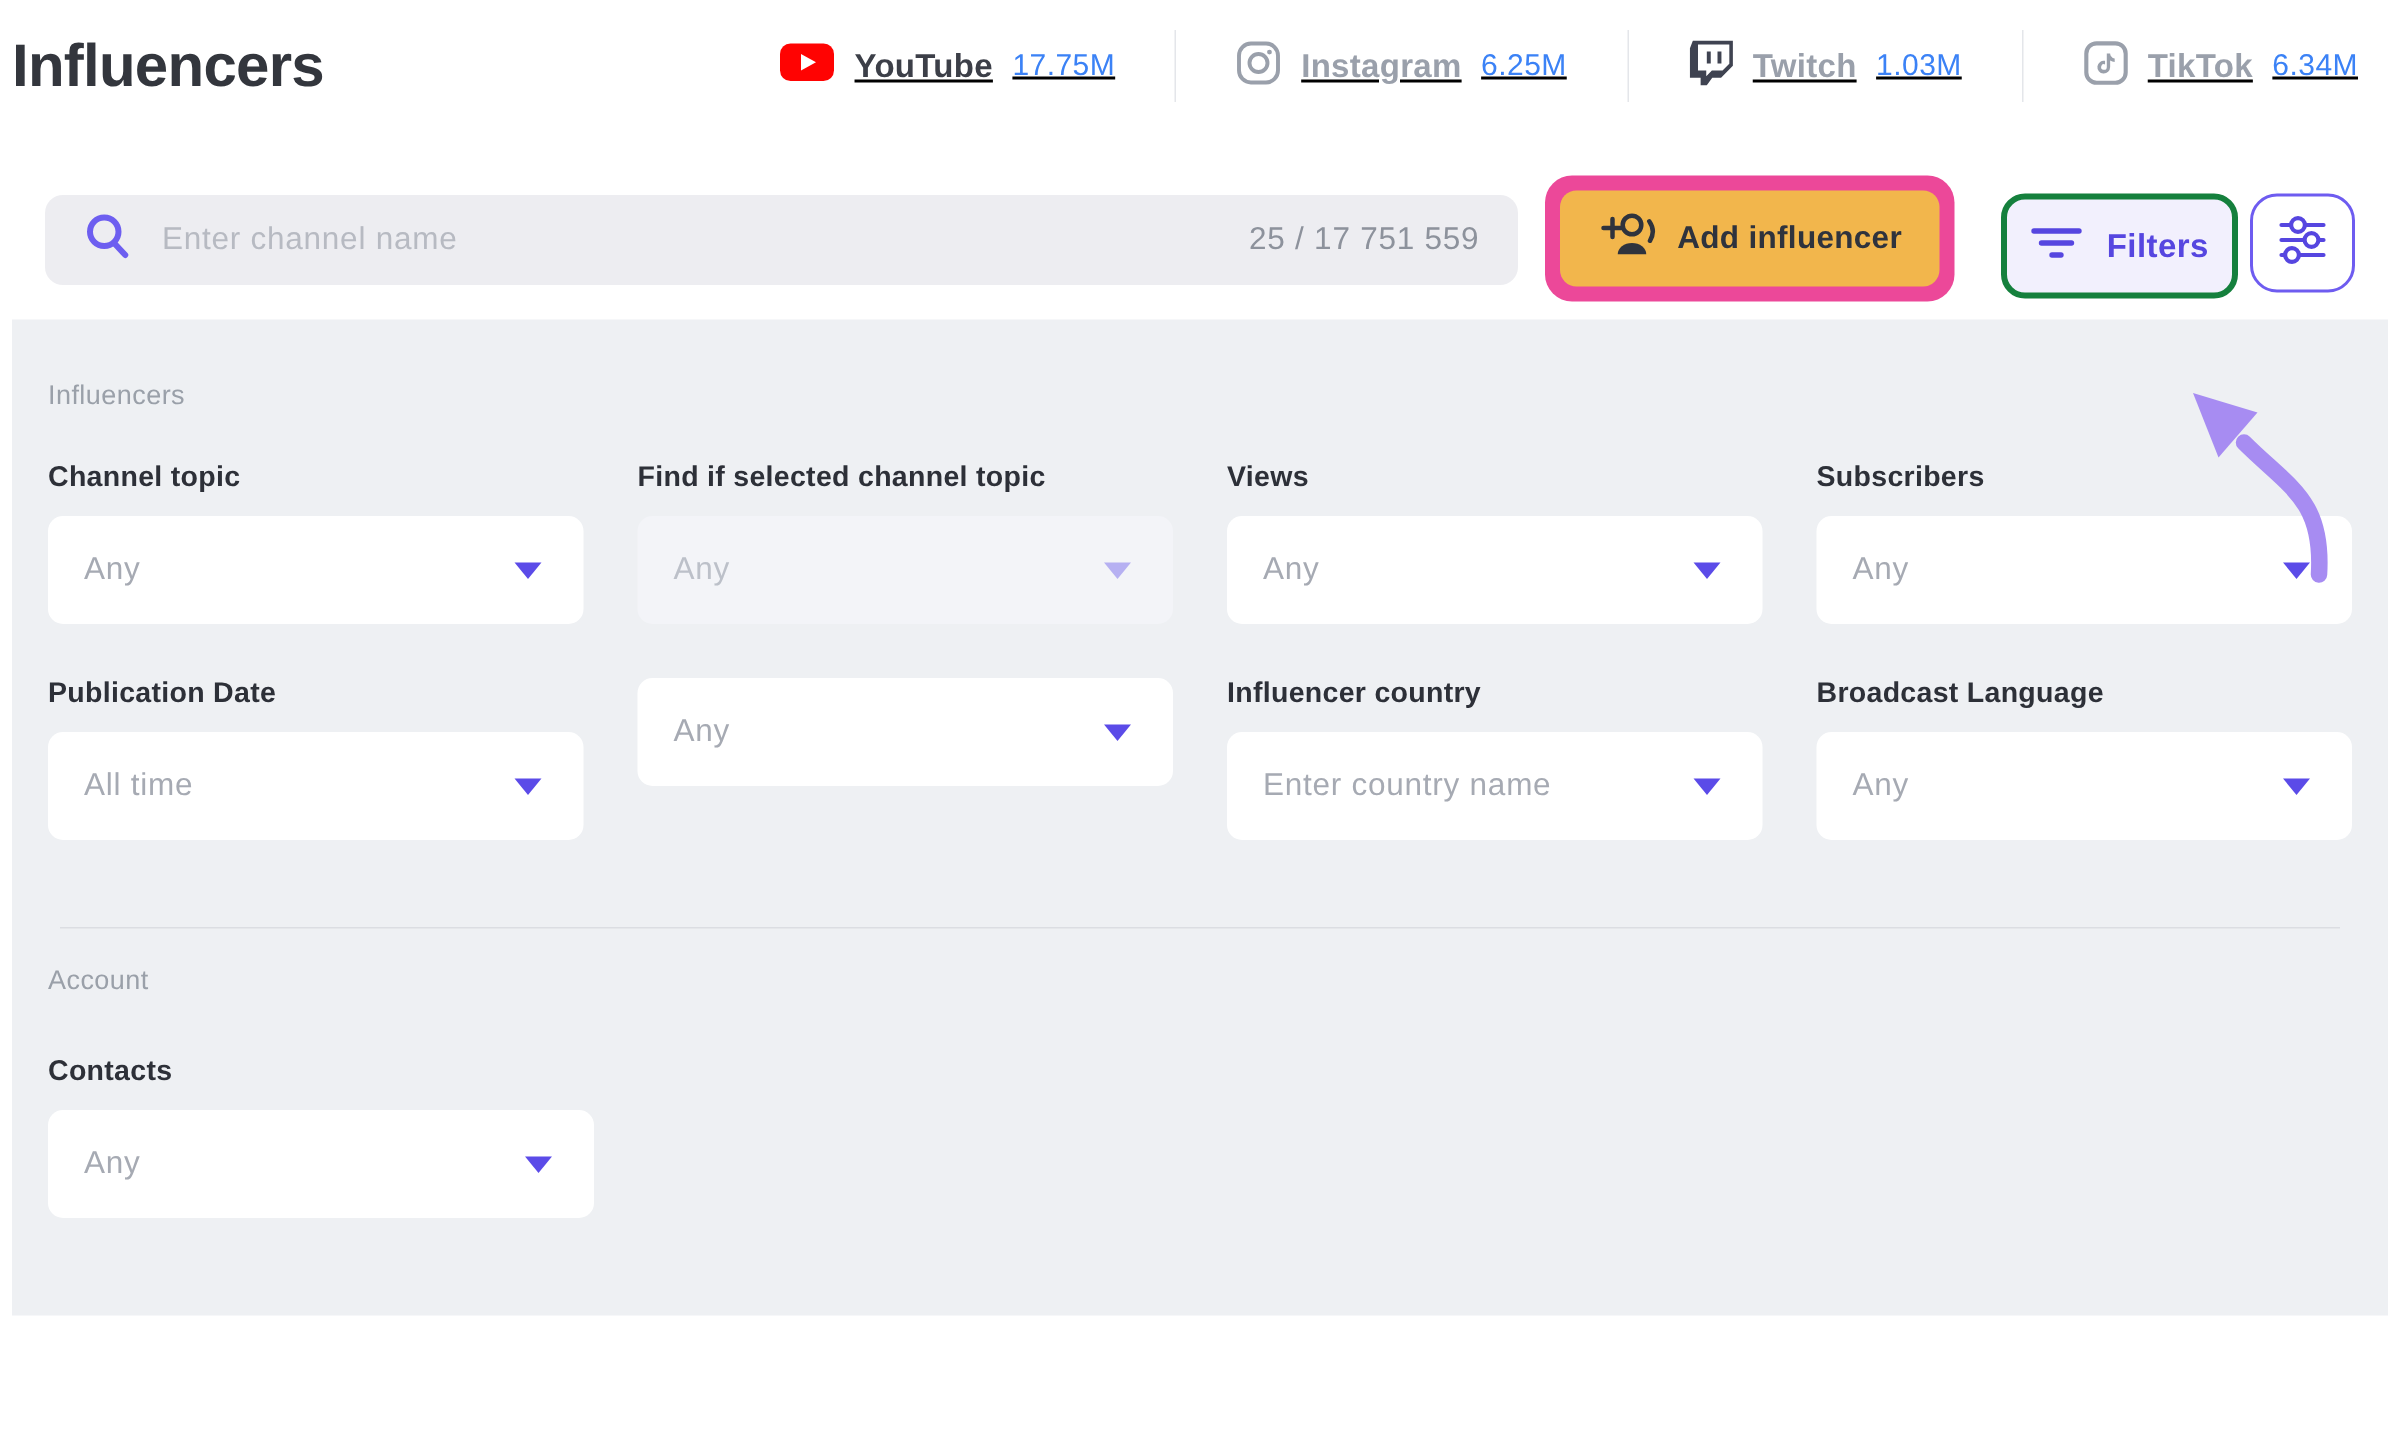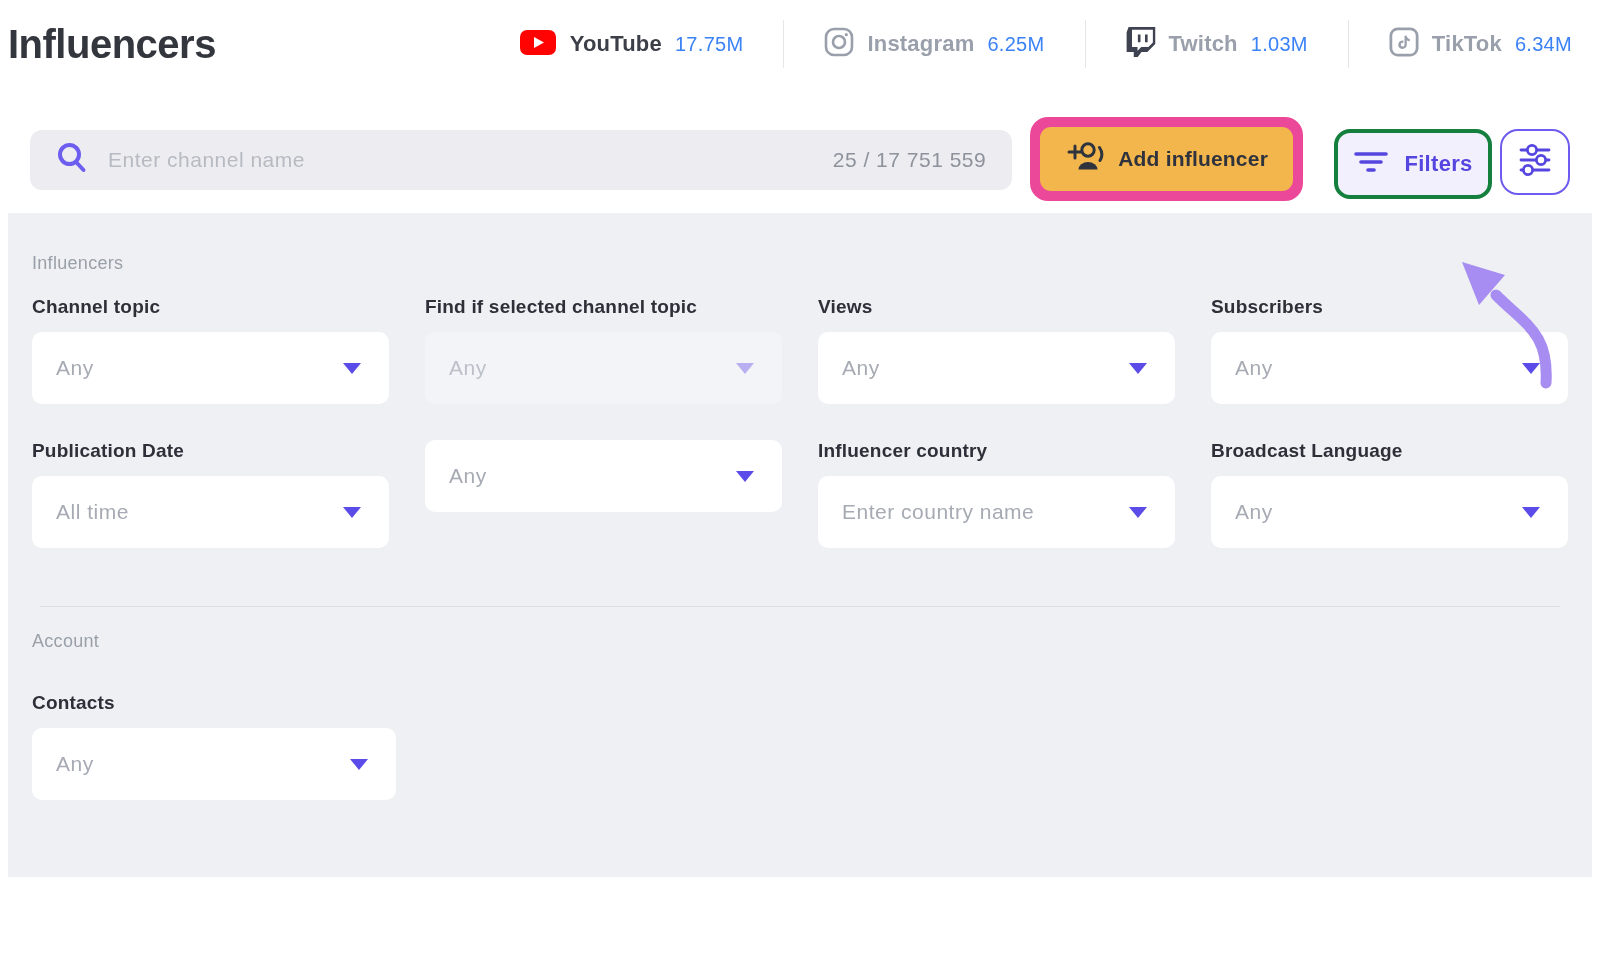--- a/index.html
+++ b/index.html
@@ -4,21 +4,21 @@
 <style>
   * { margin:0; padding:0; box-sizing:border-box; }
   html,body { width:1600px; height:960px; overflow:hidden; background:#fff;
     font-family:"Liberation Sans", sans-serif; }
   .page { position:relative; width:1600px; height:960px;border-radius:21px; }
 
   
   .header { display:flex; align-items:center; height:88px; padding:0 10px 0 8px; background:#fff; }
   .page-title { font-size:40px; font-weight:800; color:#33363d; letter-spacing:-0.5px; }
   .tabs { margin-left:auto; display:flex; align-items:center; }
-  .tab { display:flex; align-items:center; gap:13px; padding:0 40px; height:48px; cursor:pointer; }
+  .tab { display:flex; align-items:center; gap:13px; padding:0 40px; height:48px; cursor:pointer;text-decoration:underline; }
   .tab + .tab { border-left:1px solid #e4e6ea; }
   .tab .tab-label { font-size:22px; font-weight:600; color:#9aa0ab; letter-spacing:0.2px; }
   .tab.active .tab-label { color:#3c3f48; }
   .tab .tab-count { font-size:20px; color:#3b82f6; letter-spacing:0.3px; }
   .tab:last-child { padding-right:18px; }
 
   
   .ai-banner { margin:17px 8px 0; height:66px; border:2px solid #7ee6ec; border-radius:10px;
     background:linear-gradient(90deg,#f4fbfc 0%,#e9f7f9 55%,#eaf6f8 100%);
     display:flex; align-items:center; justify-content:center; gap:16px; cursor:pointer; }
@@ -45,21 +45,21 @@
     gap:15px; cursor:pointer; }
   .filters-btn-label { font-size:22px; font-weight:600; color:#5646e0; letter-spacing:0.3px; }
 
   .sliders-btn { margin-top:19px; margin-left:8px; width:70px; height:66px; border-radius:18px;
     border:2px solid #6e5cf0; background:#fff; display:flex; align-items:center; justify-content:center;
     cursor:pointer; }
 
   
   .filters-body { background:#eef0f3; height:664px; padding:40px 24px 0; position:relative; }
   .section-label { font-size:18px; color:#9aa0a9; letter-spacing:0.3px; }
-  .fields-grid { margin-top:22px; display:grid; grid-template-columns:repeat(4,1fr);
+  .fields-grid { margin-top:34px; display:grid; grid-template-columns:repeat(4,1fr);
     column-gap:27px; row-gap:52px;gap:36px; }
   .field-label { display:block; font-size:19px; font-weight:700; color:#2d3038;
     letter-spacing:0.2px; margin-bottom:14px; }
   .select { height:72px; background:#fff; border-radius:10px; display:flex; align-items:center;
     padding:0 28px 0 24px; cursor:pointer; }
   .select-value { font-size:21px; color:#a6aab3; letter-spacing:0.5px; }
   .caret { margin-left:auto; width:0; height:0; border-left:9px solid transparent;
     border-right:9px solid transparent; border-top:11px solid #5b4be8; }
   .select.disabled { background:#f3f4f8; cursor:default; }
   .select.disabled .select-value { color:#bcc0c9; }

